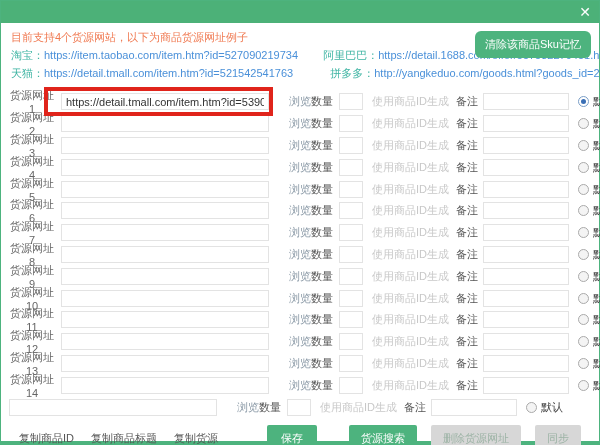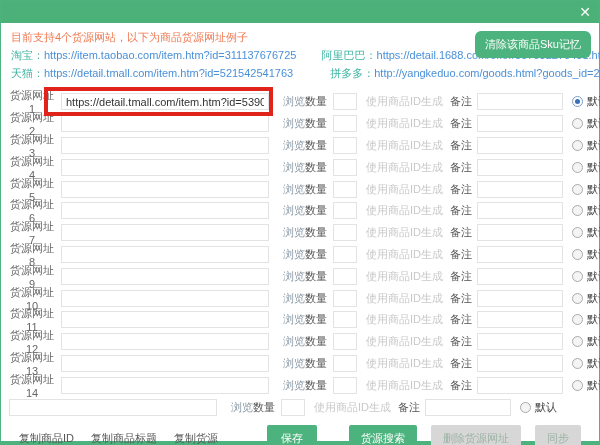--- a/index.html
+++ b/index.html
@@ -46,21 +46,21 @@
     font-size:11px;
   }
   .row > * { flex-shrink:0; }
   .row-label { width:46px; text-align:center; color:#666; margin-right:6px; }
   input {
     border:1px solid #e3e3e3; background:#fff; height:17px;
     font-size:11px; color:#333; padding:0 4px; outline:none;
     font-family:inherit;
   }
   .url-input   { width:208px; }
-  .browse      { margin-left:14px; color:#8a99a6; cursor:pointer; }
+  .browse      { margin-left:20px; color:#8a99a6; cursor:pointer; }
   .qty-label   { margin-left:0; color:#555; }
   .qty-input   { margin-left:6px; width:24px; }
   .gen         { margin-left:9px; color:#c8c8c8; cursor:pointer; }
   .remark-label{ margin-left:7px; color:#555; }
   .remark-input{ margin-left:5px; width:86px; }
   .radio {
     margin-left:9px; width:11px; height:11px; border-radius:50%;
     border:1px solid #aaa; background:#f4f4f4; display:inline-block;
     position:relative; cursor:pointer;
   }
@@ -94,21 +94,21 @@
 
 <div class="dialog">
 
   <div class="titlebar">
     <span class="close">✕</span>
   </div>
 
   <div class="info">
     <div class="info-line1">目前支持4个货源网站，以下为商品货源网址例子</div>
     <div class="info-line">
-      <span class="site-label">淘宝：</span><a class="site-link" href="#">https://item.taobao.com/item.htm?id=311137676725</a>
+      <span class="site-label">淘宝：</span><a class="site-link" href="#">https://item.taobao.com/item.htm?id=527090219734</a>
       <span class="site-label ml">阿里巴巴：</span><a class="site-link" href="#">https://detail.1688.com/offer/557582270451.html</a>
     </div>
     <div class="info-line">
       <span class="site-label">天猫：</span><a class="site-link" href="#">https://detail.tmall.com/item.htm?id=521542541763</a>
       <span class="site-label ml2">拼多多：</span><a class="site-link" href="#">http://yangkeduo.com/goods.html?goods_id=280950512</a>
     </div>
     <button class="clear-sku">清除该商品Sku记忆</button>
   </div>
 
   <div class="rows" id="rows-container">

